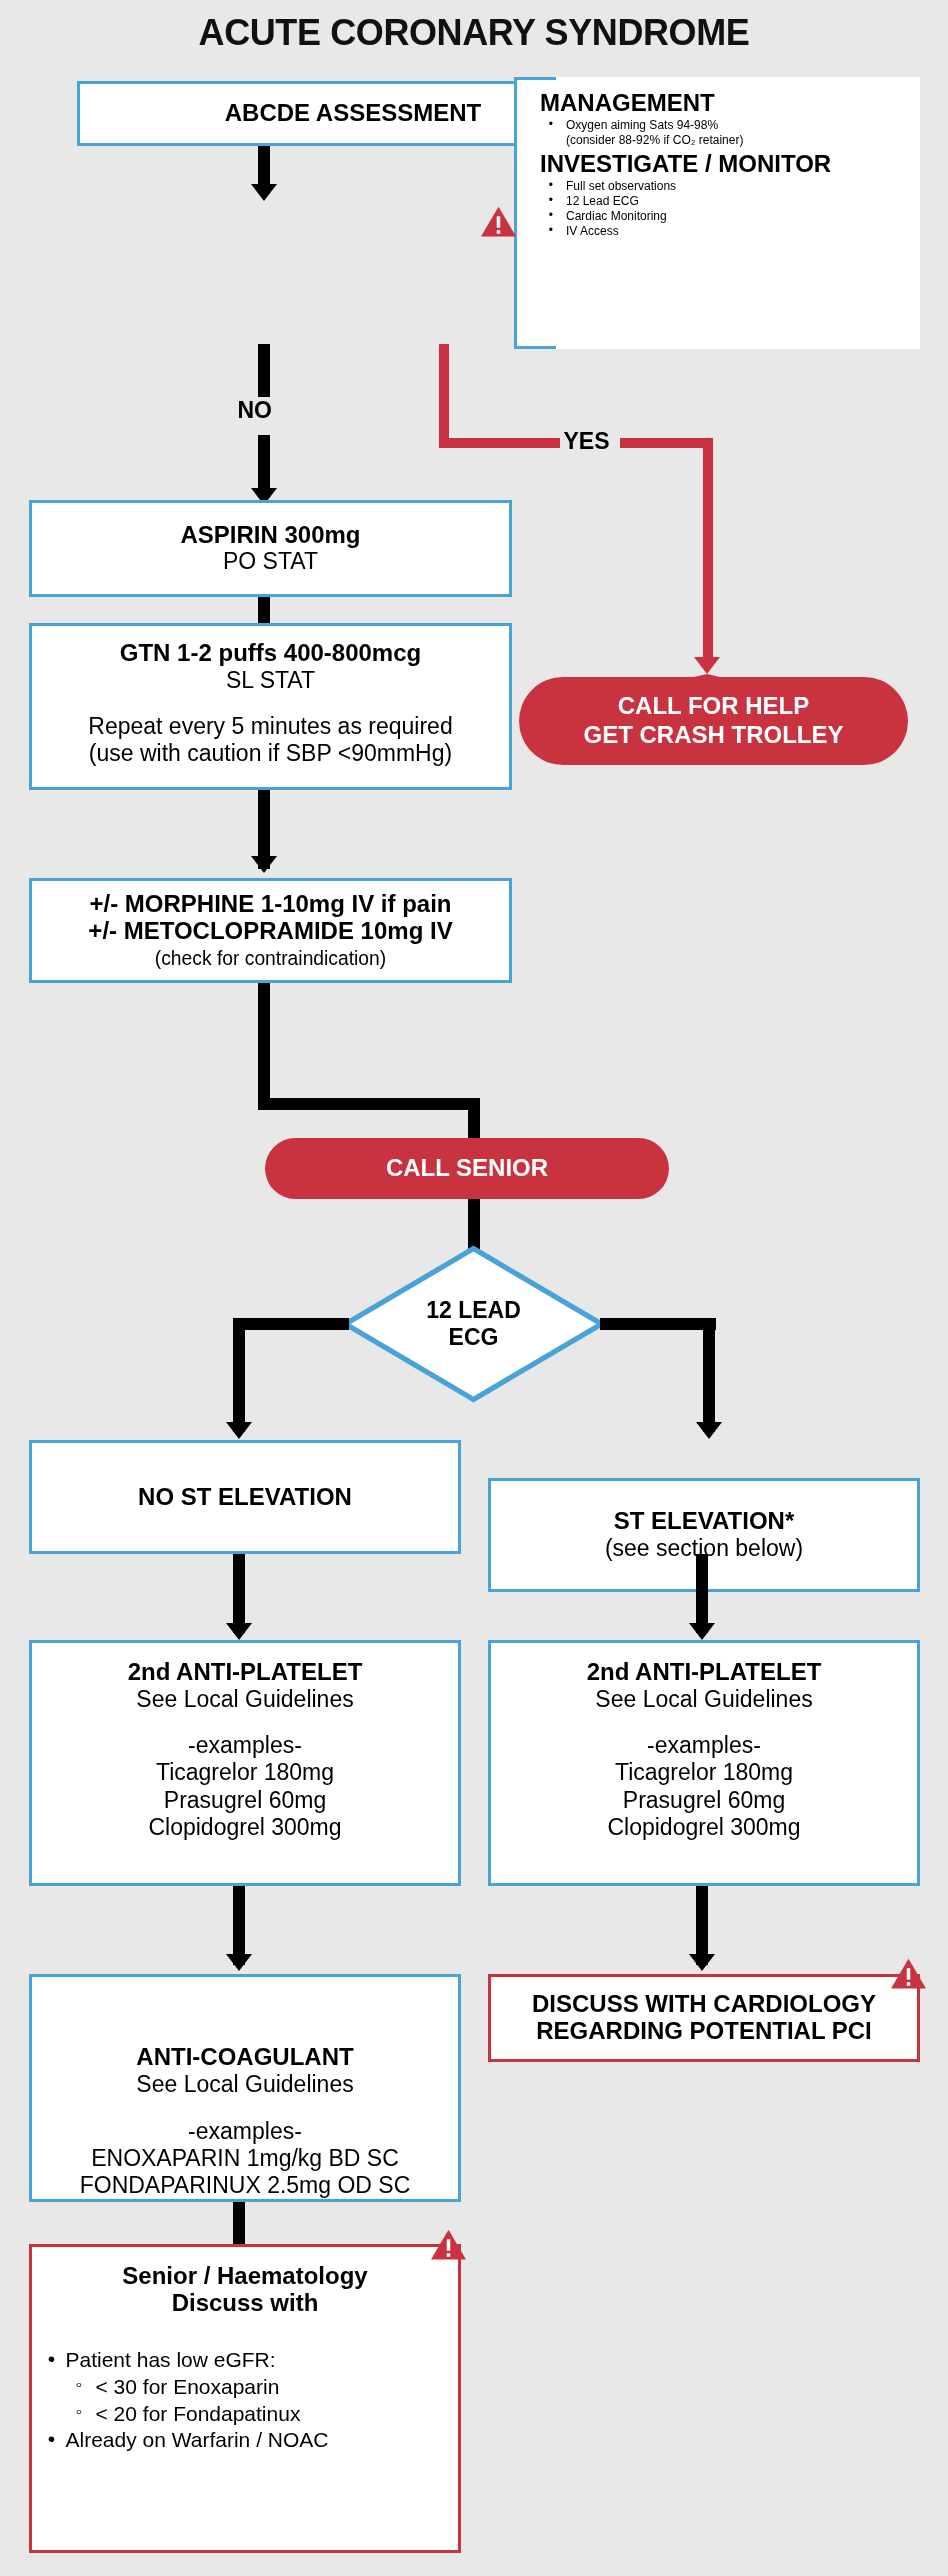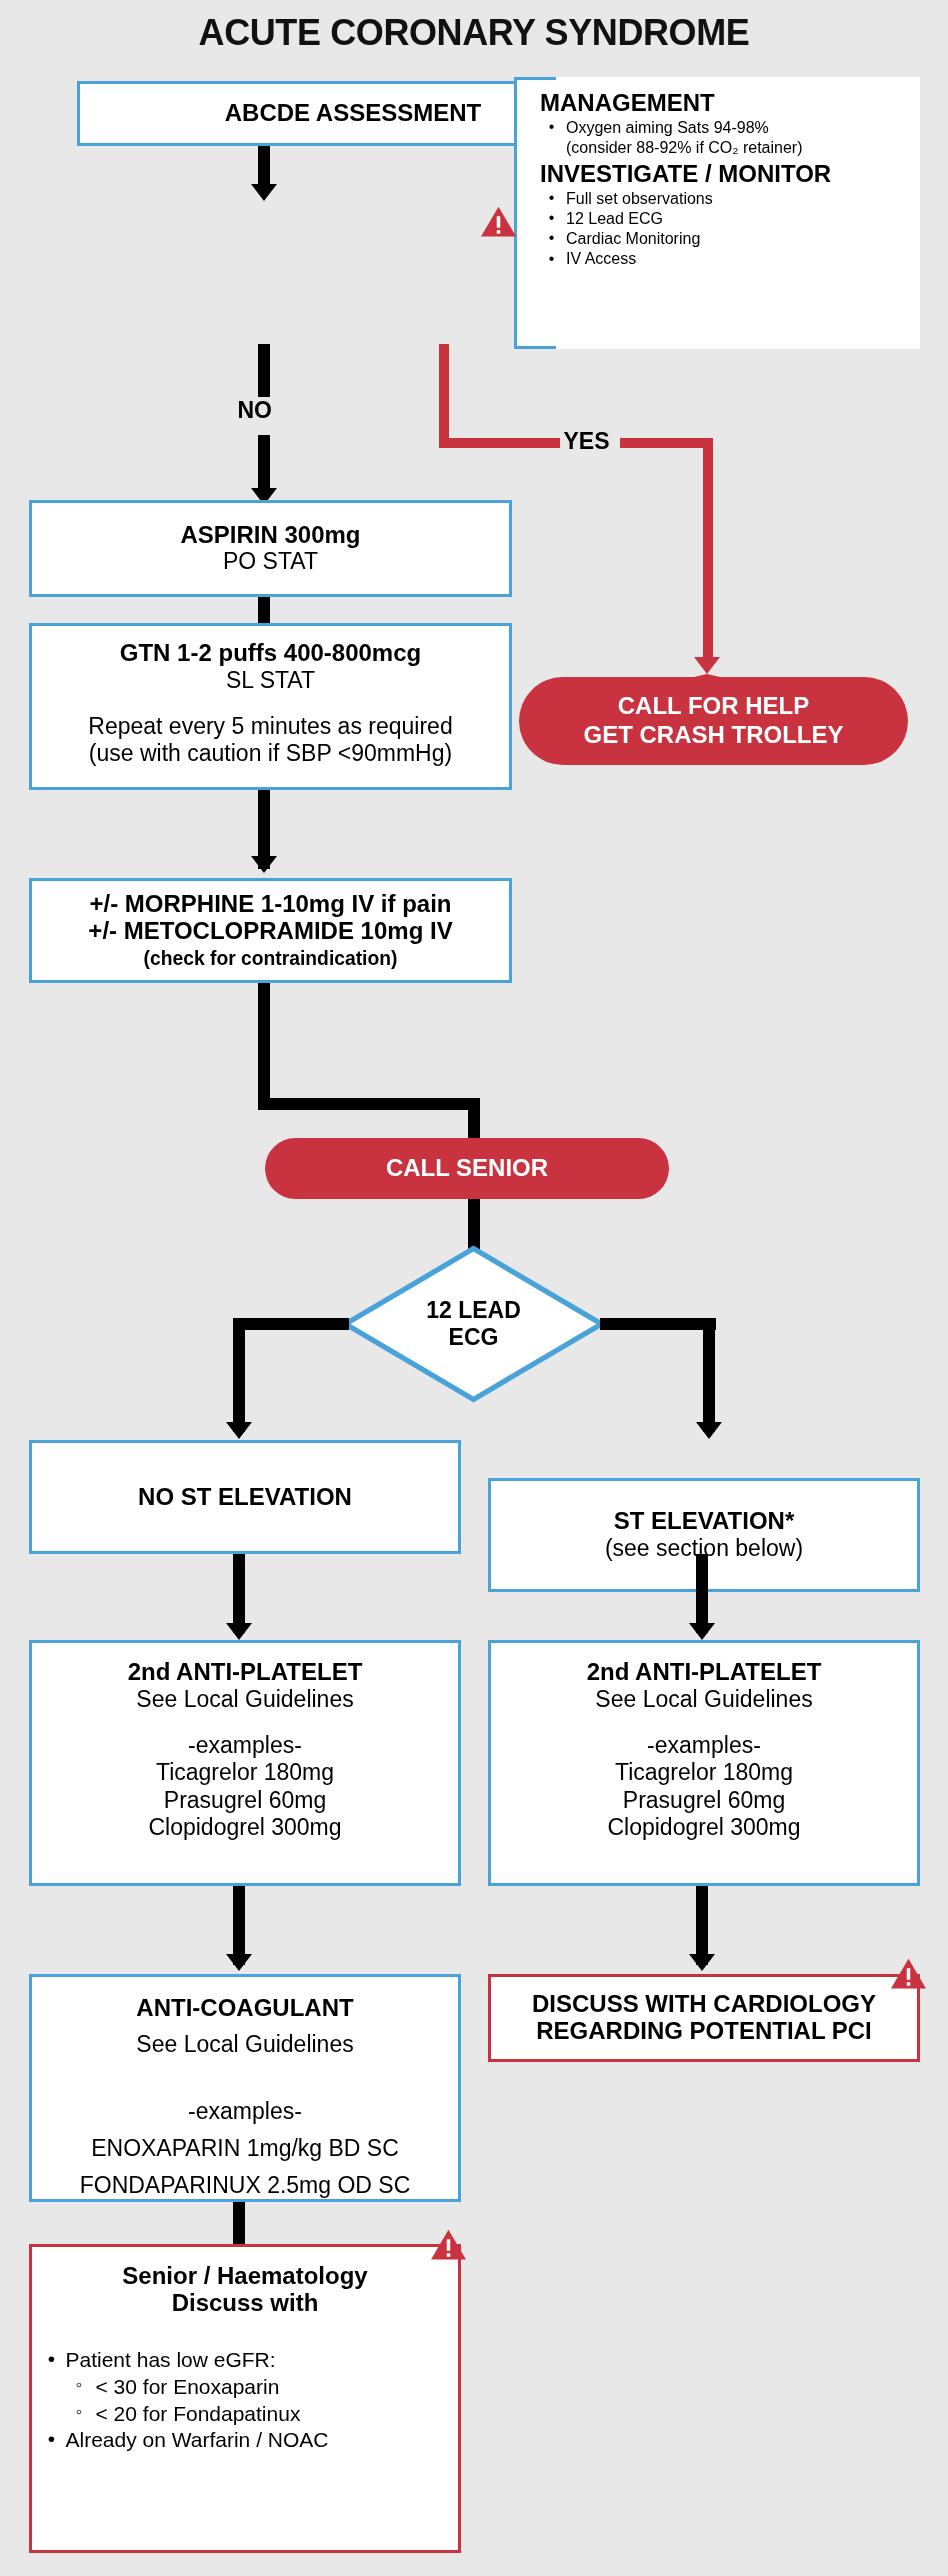--- a/index.html
+++ b/index.html
@@ -21,21 +21,21 @@
   .box {
     position: absolute; background: #fff;
     display: flex; flex-direction: column; align-items: center;
     justify-content: center; text-align: center; color: #000;
   }
   .blue  { border: 3.5px solid #4aa3d8; }
   .red   { border: 3.5px solid #c8333f; }
 
   .b-title  { font-size: 24px; font-weight: bold; line-height: 1.12; }
   .b-sub    { font-size: 23px; font-weight: normal; line-height: 1.18; }
-  .b-small  { font-size: 19.3px; font-weight: bold; line-height: 1.15; }
+  .b-small  { font-size: 19.3px; font-weight: normal; line-height: 1.15; }
   .gap      { height: 19.3px; }
 
   
   ul.bul { list-style: none; align-self: flex-start; text-align: left; }
   ul.bul li {
     font-size: 21px; line-height: 1.28; position: relative; padding-left: 23px;
   }
   ul.bul li::before {
     content: "\2022"; position: absolute; left: 5.3px; top: -0.9px; font-size: 21px;
   }
@@ -43,21 +43,21 @@
   ul.bul li.sub::before { content: "\25E6"; left: 33px; font-size: 19.3px; }
 
   
   .mgmt {
     position: absolute; background: #fff;
     padding: 12.3px 14px 12.3px 26px; color:#000;
   }
   .mgmt .hd { font-size: 24px; font-weight: bold; line-height: 1.2; }
   .mgmt ul { list-style: none; }
   .mgmt ul li {
-    font-size: 16px; line-height: 1.26; position: relative; padding-left: 26px;
+    font-size: 12px; line-height: 1.26; position: relative; padding-left: 26px;
   }
   .mgmt ul li::before {
     content: "\2022"; position: absolute; left: 8.8px; top: -0.9px;
   }
   .mgmt ul li .cont { display: block; padding-left: 0; }
   .bracket {
     position: absolute; border: 3.5px solid #4aa3d8; border-right: none;
     background: transparent; pointer-events: none;
   }
 
@@ -241,21 +241,21 @@
     <div class="b-sub">Prasugrel 60mg</div>
     <div class="b-sub">Clopidogrel 300mg</div>
   </div>
 
   <div class="conn" style="left:233px; top:1886px; width:12.3px; height:79px;"></div>
   <div class="arrow-d" style="left:226px; top:1954px;"></div>
 
   <div class="conn" style="left:696px; top:1886px; width:12.3px; height:79px;"></div>
   <div class="arrow-d" style="left:689px; top:1954px;"></div>
 
-  <div class="box blue" style="left:29px; top:1974px; width:432px; height:228px; justify-content:space-between; padding-top:17.6px;">
+  <div class="box blue" style="left:29px; top:1974px; width:432px; height:228px; justify-content:flex-end; padding-top:17.6px;">
     <div class="b-title">ANTI-COAGULANT</div>
     <div class="b-sub">See Local Guidelines</div>
     <div class="gap"></div>
     <div class="b-sub">-examples-</div>
     <div class="b-sub">ENOXAPARIN 1mg/kg BD SC</div>
     <div class="b-sub">FONDAPARINUX 2.5mg OD SC</div>
   </div>
 
   <div class="box red" style="left:488px; top:1974px; width:432px; height:88px;text-align:center;">
     <div class="b-title">DISCUSS WITH CARDIOLOGY</div>

